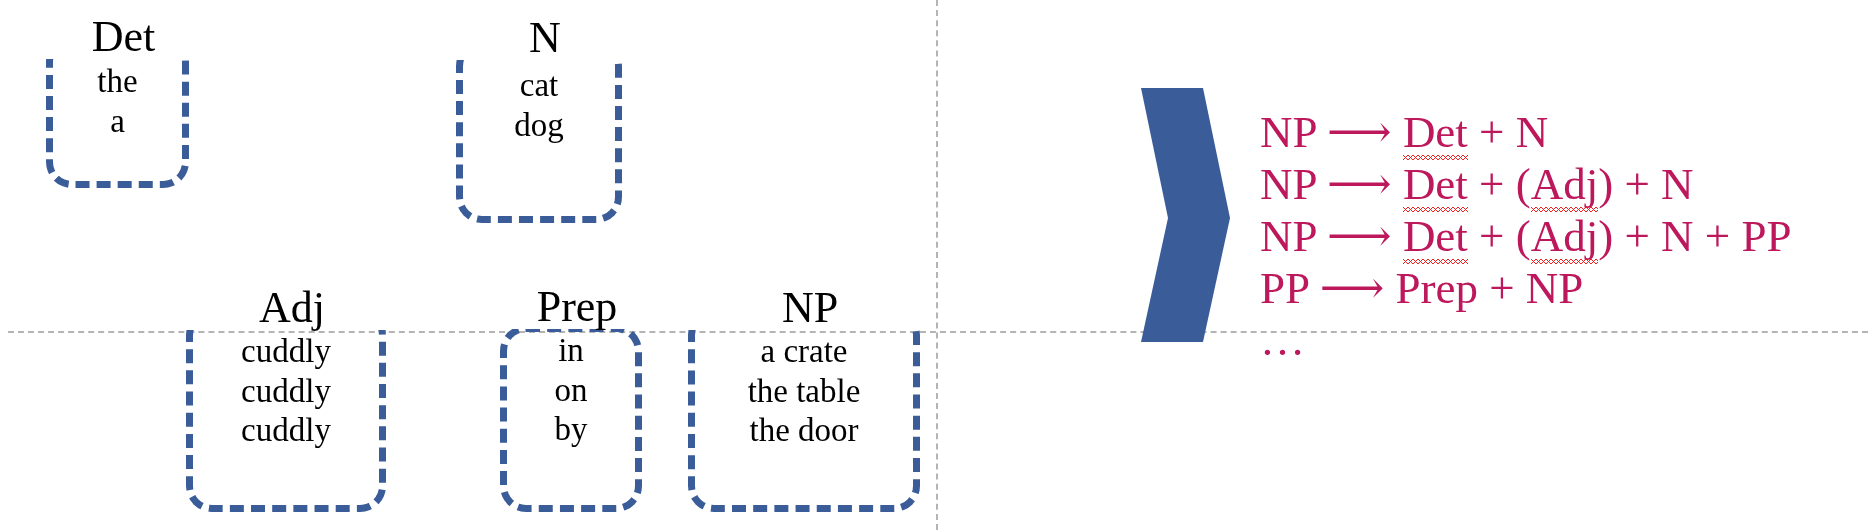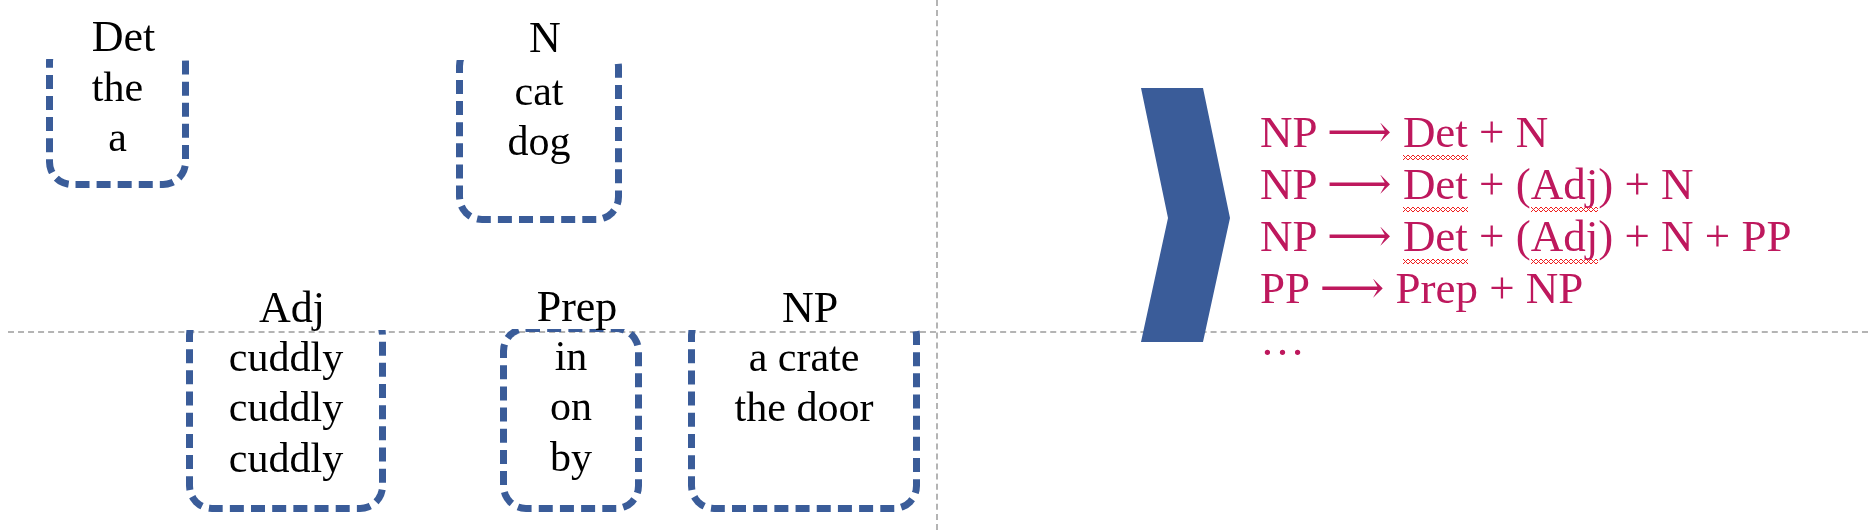--- a/index.html
+++ b/index.html
@@ -57,21 +57,21 @@
     font-size: 44px;
     line-height: 1.0;
     background: #ffffff;
     white-space: nowrap;
     padding: 0 6px;
   }
   .cat-items {
     position: absolute;
     text-align: center;
     color: #000000;
-    font-size: 42px;
+    font-size: 33px;
     line-height: 1.20;
     white-space: nowrap;
   }
   .cat-items div { white-space: nowrap; }
 
   
   .chevron {
     position: absolute;
   }
 
@@ -141,20 +141,21 @@
   <div class="cat-items" style="left:492px; top:331px; width:142px;">
     <div>in</div>
     <div>on</div>
     <div>by</div>
   </div>
 
   <div class="cat-box" style="left:680px; top:309px; width:232px; height:203px;"></div>
   <div class="cat-label" style="left:680px; top:286px; width:232px;">NP</div>
   <div class="cat-items" style="left:680px; top:332px; width:232px;">
     <div>a crate</div>
+    <div>the table</div>
     <div>the door</div>
   </div>
 
   <svg class="chevron" style="left:1100px; top:70px;" width="130" height="290" viewBox="0 0 130 290">
     <polygon points="30,18 109,18 122,150 109,272 30,272 17,150" transform="translate(0,0)" fill="#3A5C99" style="display:none"></polygon>
     <polygon points="33,18 95,18 122,148 95,272 33,272 60,148" fill="#3A5C99"></polygon>
   </svg>
 
   <div class="rules" style="left:1252px; top:106px;">
 

